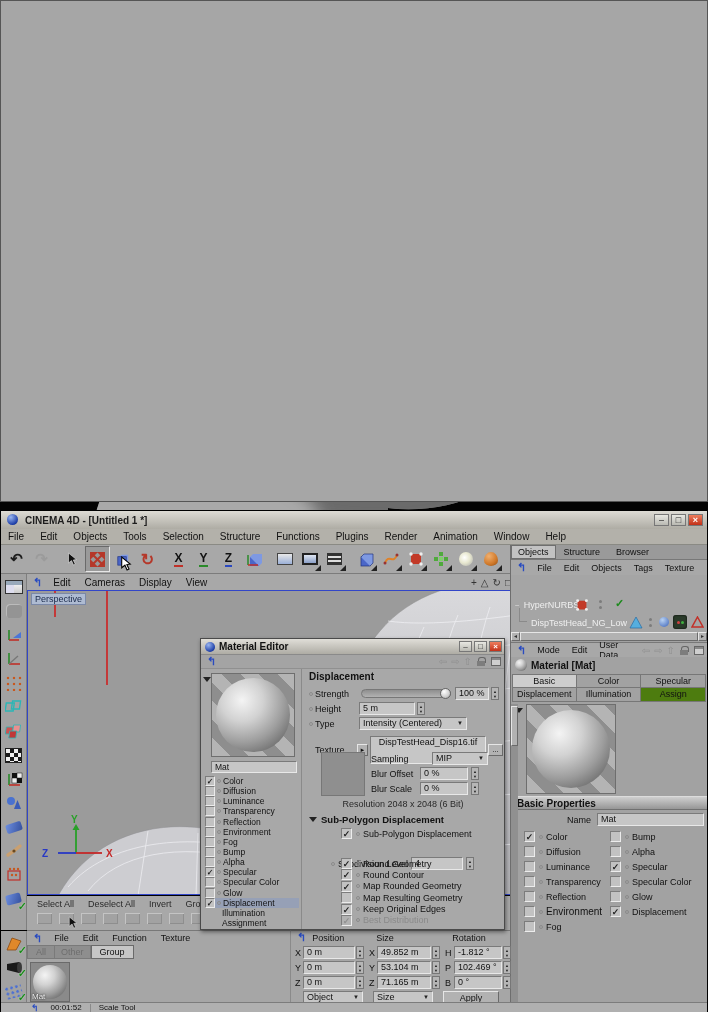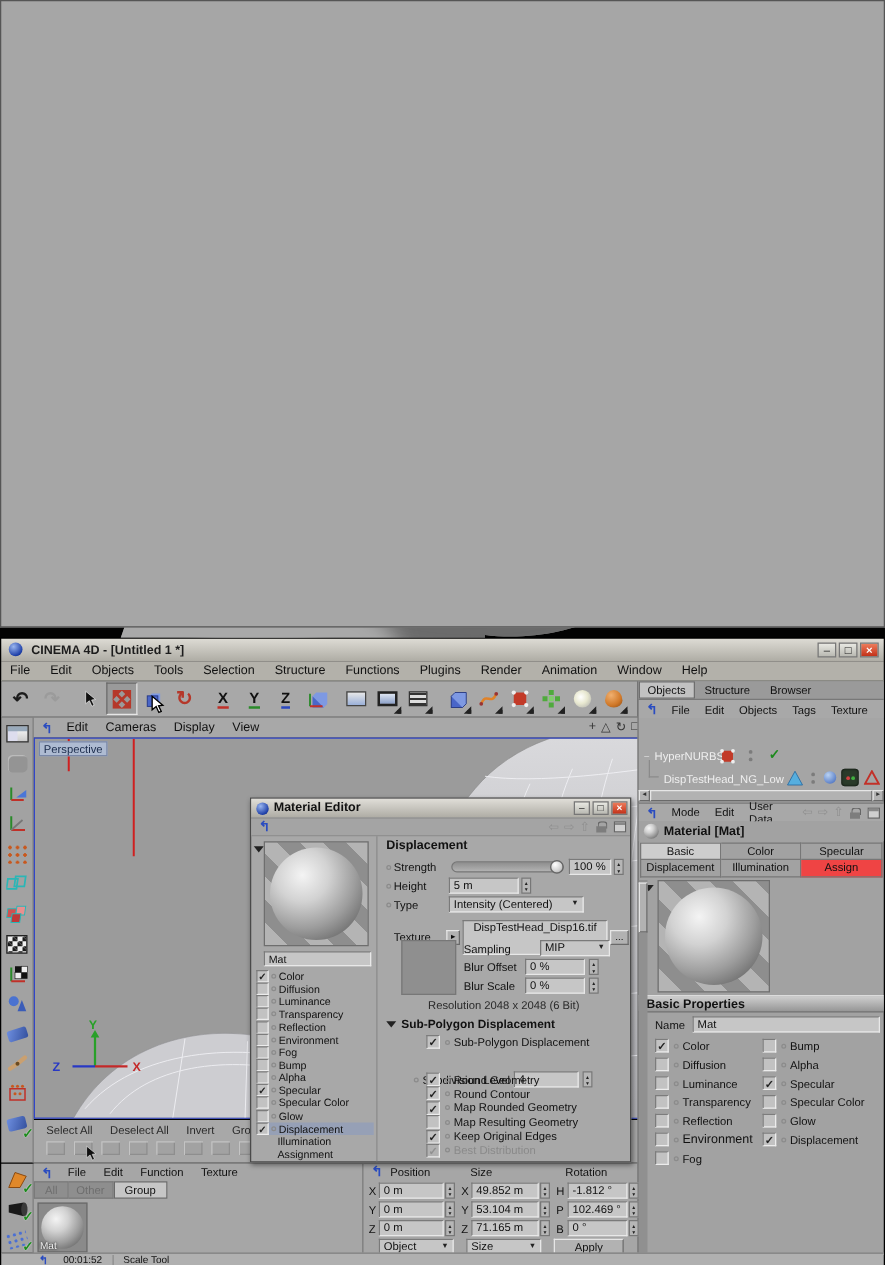--- a/index.html
+++ b/index.html
@@ -503,31 +503,31 @@
   <div class="abs" style="left:511px;top:657px;width:196px;height:16px;display:flex;align-items:center;background:#a2a2a2;">
     <span class="sphere" style="width:12px;height:12px;margin:0 4px 0 4px;"></span>
     <span style="font-weight:bold;font-size:10px;">Material [Mat]</span>
   </div>
   <div class="abs" style="left:512px;top:674px;width:194px;height:28px;display:grid;grid-template-columns:1fr 1fr 1fr;grid-template-rows:14px 14px;font-size:9px;text-align:center;">
     <span style="border:1px solid #777;background:#cdcdcd;line-height:12px;">Basic</span>
     <span style="border:1px solid #777;border-left:none;background:#a2a2a2;line-height:12px;">Color</span>
     <span style="border:1px solid #777;border-left:none;background:#a2a2a2;line-height:12px;">Specular</span>
     <span style="border:1px solid #777;border-top:none;background:#a2a2a2;line-height:12px;">Displacement</span>
     <span style="border:1px solid #777;border-top:none;border-left:none;background:#a2a2a2;line-height:12px;">Illumination</span>
-    <span style="border:1px solid #777;border-top:none;border-left:none;background:#ef4444;line-height:12px;">Assign</span>
+    <span style="border:1px solid #777;border-top:none;border-left:none;background:#4d7c0f;line-height:12px;">Assign</span>
   </div>
   <span class="abs tria" style="left:515px;top:708px;"></span>
   <div class="abs stripes" style="left:526px;top:704px;width:90px;height:90px;border:1px solid #6e6e6e;">
     <span class="sphere abs" style="left:5px;top:5px;width:78px;height:78px;"></span>
   </div>
   <div class="abs hdrbar" style="left:511px;top:796px;width:196px;height:14px;">
     <span>Basic Properties</span>
   </div>
   <div class="abs crow" style="left:524px;top:813px;width:180px;height:13px;">
-    <span style="font-size:9px;margin-right:6px;">Name</span>
+    <span style="font-size:9px;margin-right:6px;margin-left:43px;">Name</span>
     <span class="field" style="flex:1;height:13px;">Mat</span>
   </div>
 
   <div class="abs" style="left:524px;top:831px;width:86px;display:flex;flex-direction:column;gap:4px;">
     <span class="crow">
         <span class="cb">✓</span>
         <span class="adot"></span>
         <span class="lbl">Color</span>
       </span>
     <span class="crow">

